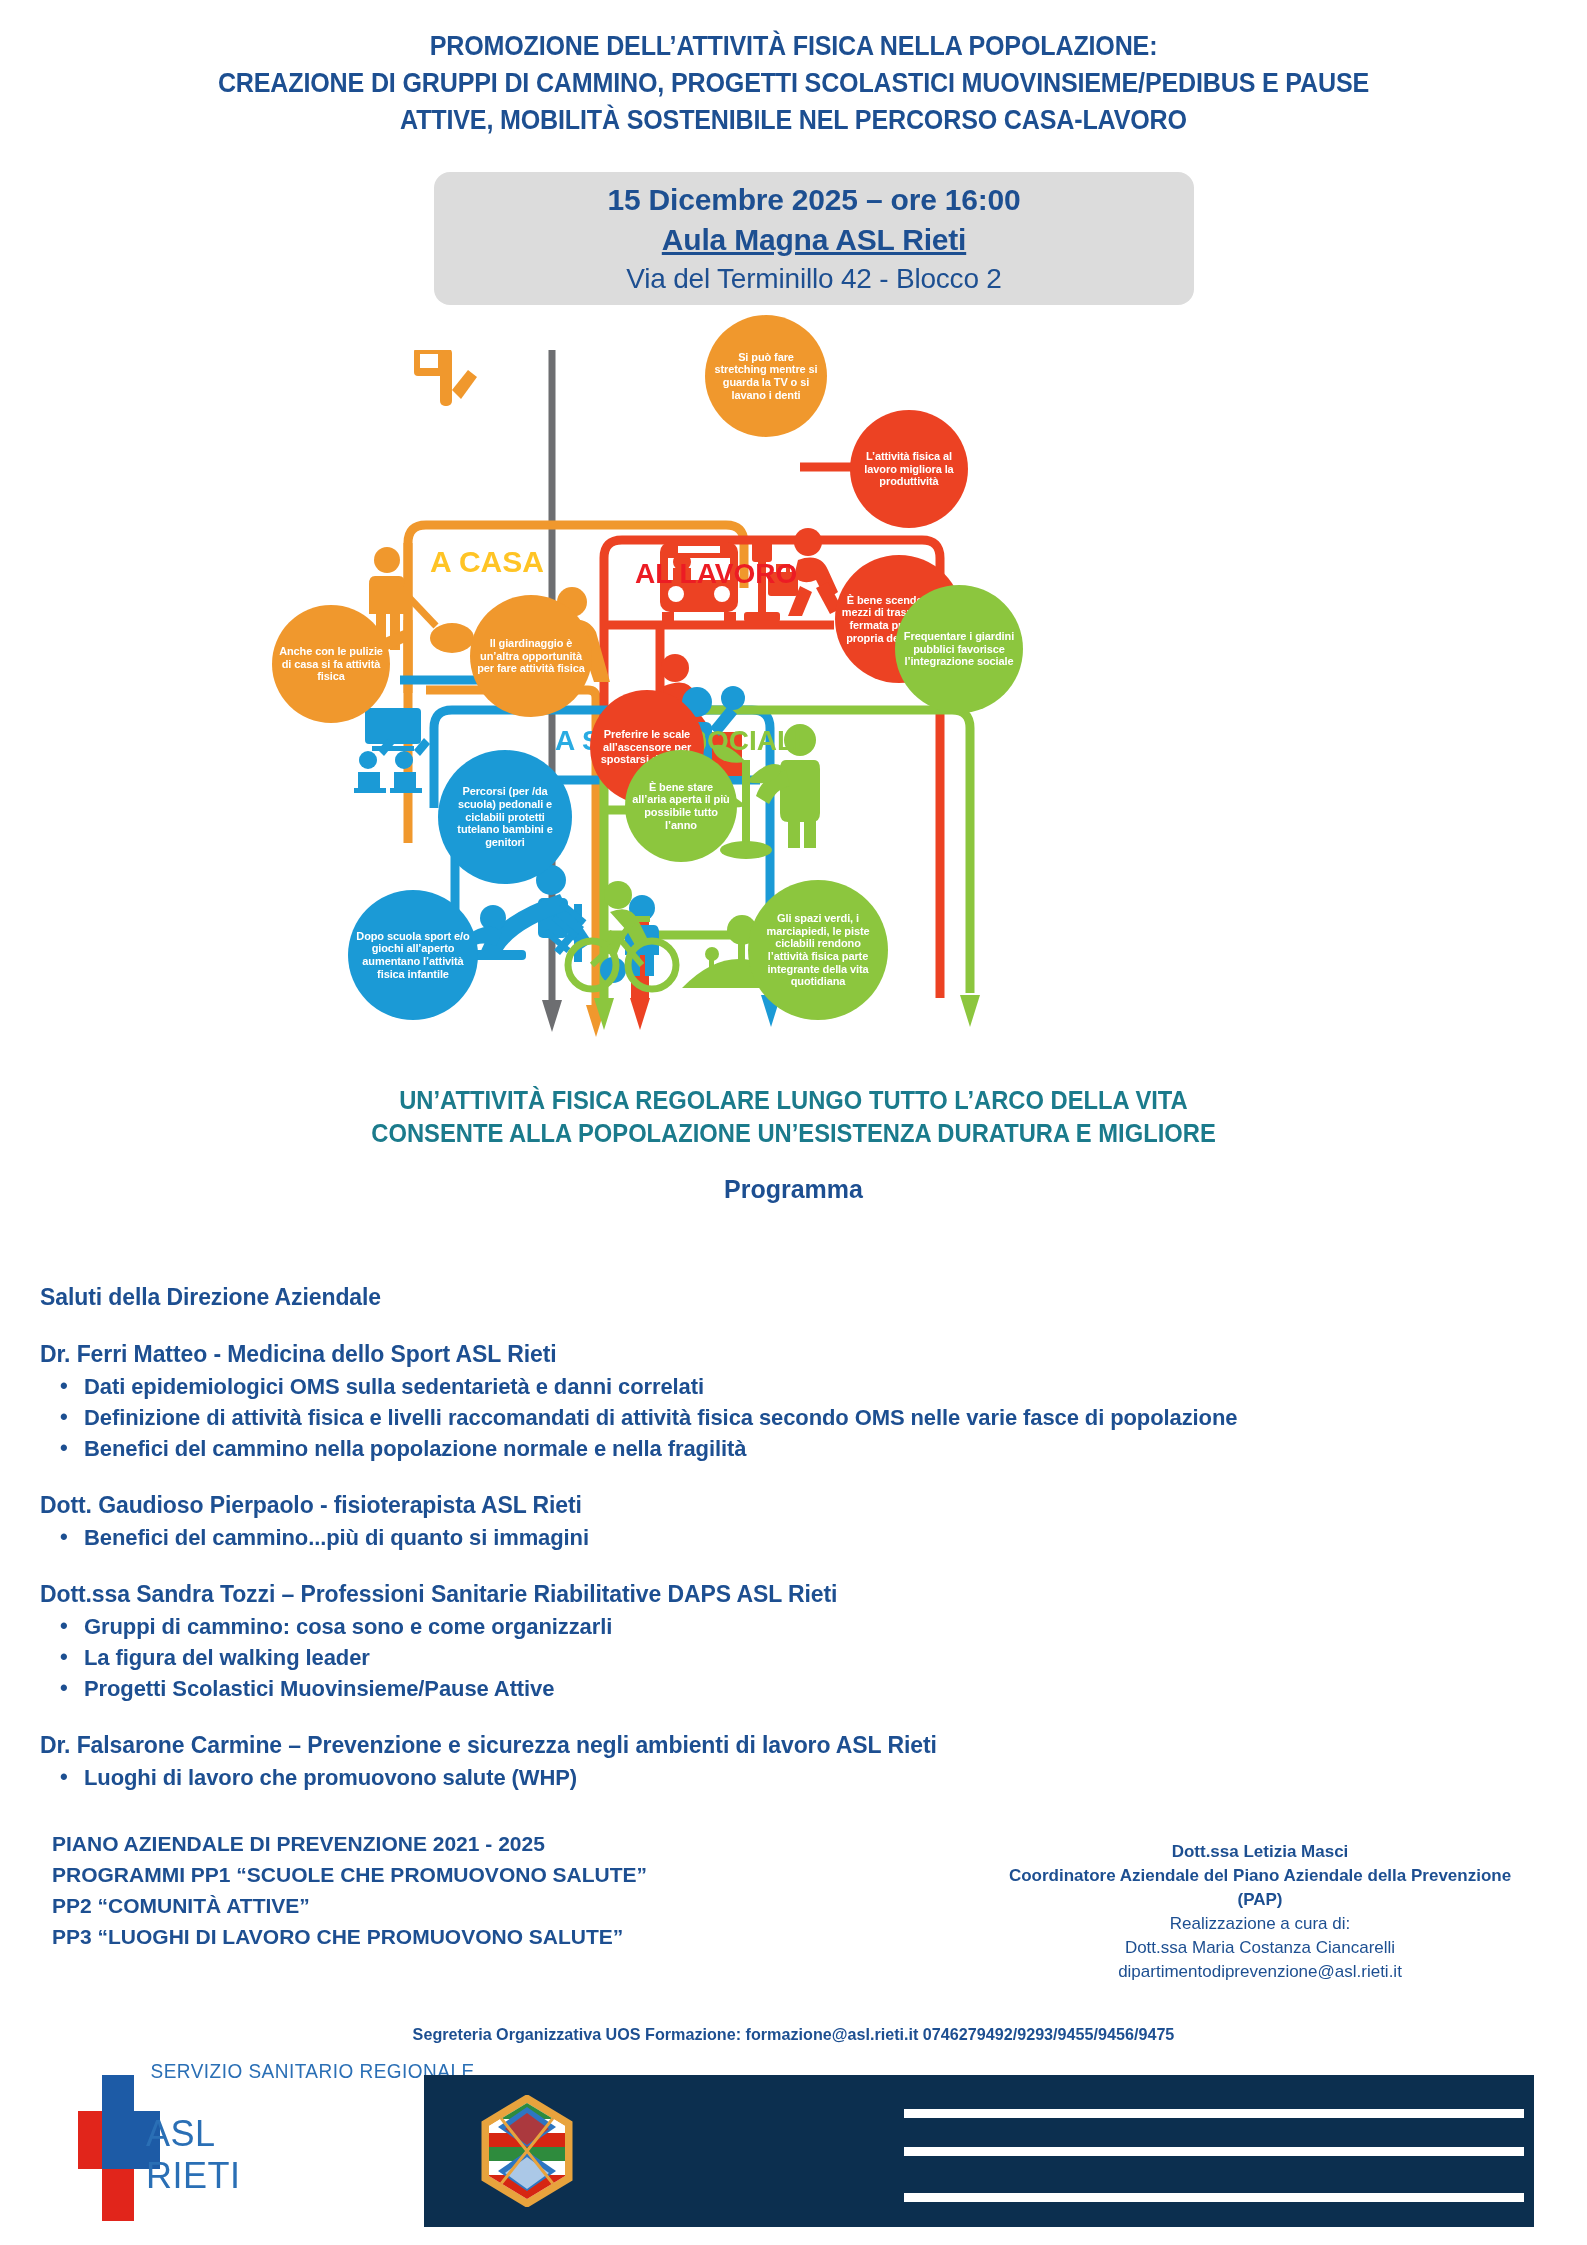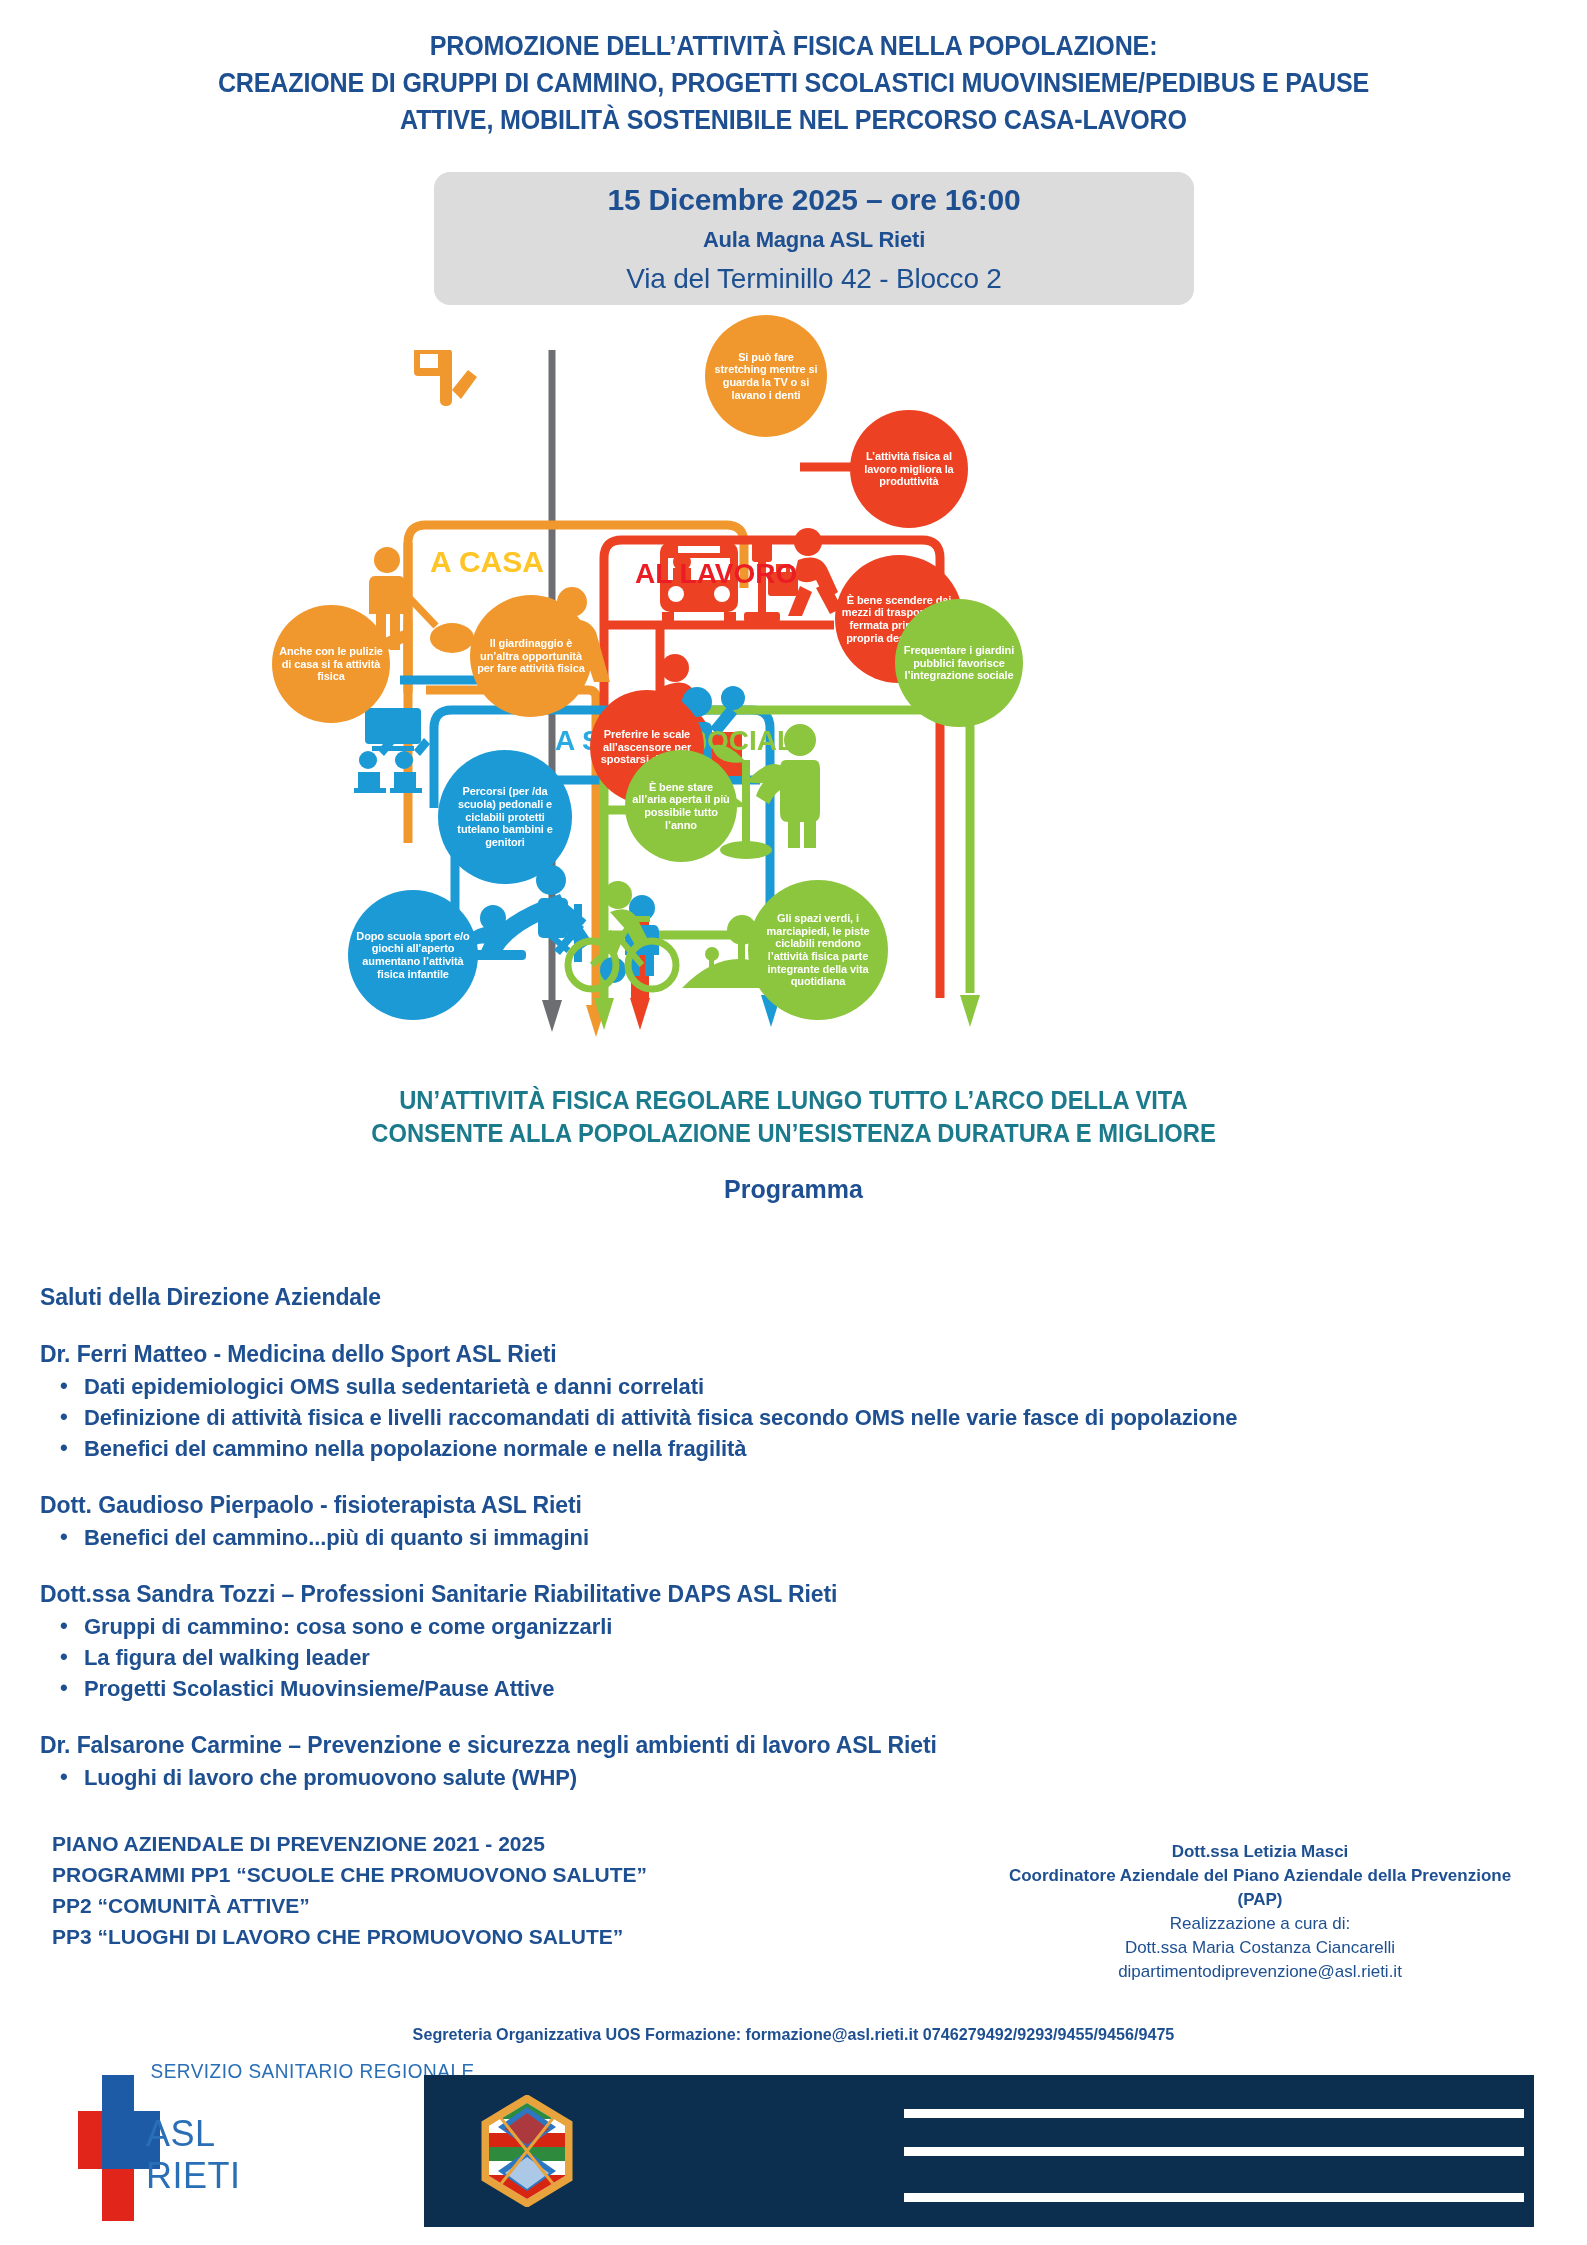--- a/index.html
+++ b/index.html
@@ -27,21 +27,21 @@
     transform:scaleX(0.93);
   }
 
   
   .date-box{
     position:absolute;left:434px;top:172px;width:760px;height:133px;
     background:#dcdcdc;border-radius:16px;
     display:flex;flex-direction:column;align-items:center;justify-content:center;
   }
   .date-line1{font-size:30px;font-weight:bold;color:#1d4f91;letter-spacing:-0.2px;line-height:40px;}
-  .date-line2{font-size:22px;font-weight:bold;color:#1d4f91;letter-spacing:-0.2px;line-height:40px;}
+  .date-line2{font-size:30px;font-weight:bold;color:#1d4f91;letter-spacing:-0.2px;line-height:40px;text-decoration:underline;}
   .date-line3{font-size:28px;font-weight:normal;color:#1d4f91;letter-spacing:-0.2px;line-height:38px;}
 
   
   .info{position:absolute;left:330px;top:350px;width:930px;height:720px;}
   .info svg{display:block;}
 
   .bub{
     position:absolute;border-radius:50%;
     color:#fff;display:flex;align-items:center;justify-content:center;
     text-align:center;font-weight:bold;line-height:1.15;
@@ -343,21 +343,21 @@
     <div class="bub bl" style="left:108px;top:400px;width:134px;height:134px;font-size:11px;">
         <span>Percorsi (per /da scuola) pedonali e ciclabili protetti tutelano bambini e genitori</span>
       </div>
     <div class="bub bl" style="left:18px;top:540px;width:130px;height:130px;font-size:11px;">
         <span>Dopo scuola sport e/o giochi all’aperto aumentano l’attività fisica infantile</span>
       </div>
 
     <div class="bub gr" style="left:295px;top:400px;width:112px;height:112px;font-size:11px;">
         <span>È bene stare all’aria aperta il più possibile tutto l’anno</span>
       </div>
-    <div class="bub gr" style="left:565px;top:249px;width:128px;height:128px;font-size:11px;">
+    <div class="bub gr" style="left:565px;top:235px;width:128px;height:128px;font-size:11px;">
         <span>Frequentare i giardini pubblici favorisce l’integrazione sociale</span>
       </div>
     <div class="bub gr" style="left:418px;top:530px;width:140px;height:140px;font-size:11px;">
         <span>Gli spazi verdi, i marciapiedi, le piste ciclabili  rendono l’attività fisica parte integrante della vita quotidiana</span>
       </div>
   </div>
 
   <div class="tagline">
     <div>UN’ATTIVITÀ FISICA REGOLARE LUNGO TUTTO L’ARCO DELLA VITA</div>
     <div>CONSENTE ALLA POPOLAZIONE UN’ESISTENZA DURATURA E MIGLIORE</div>

